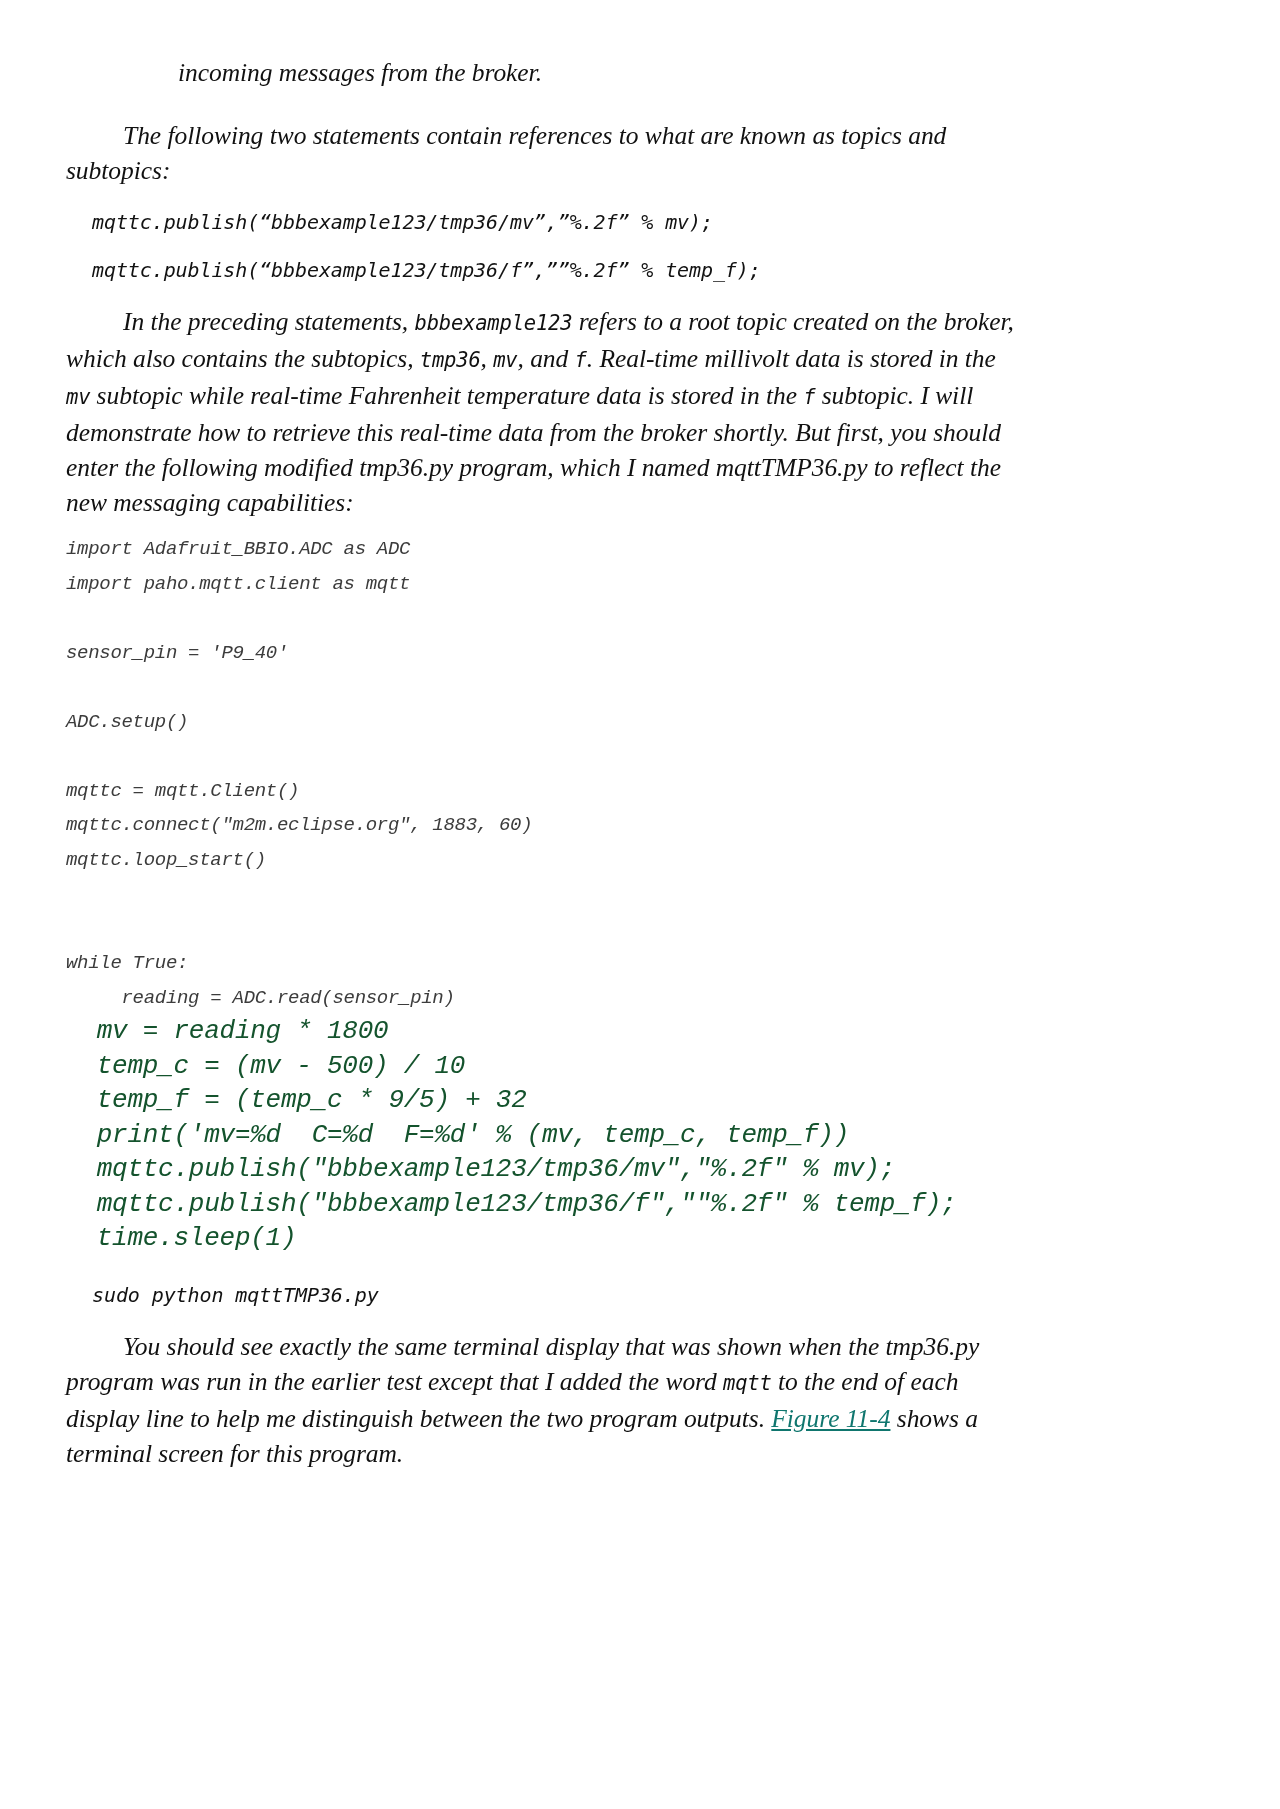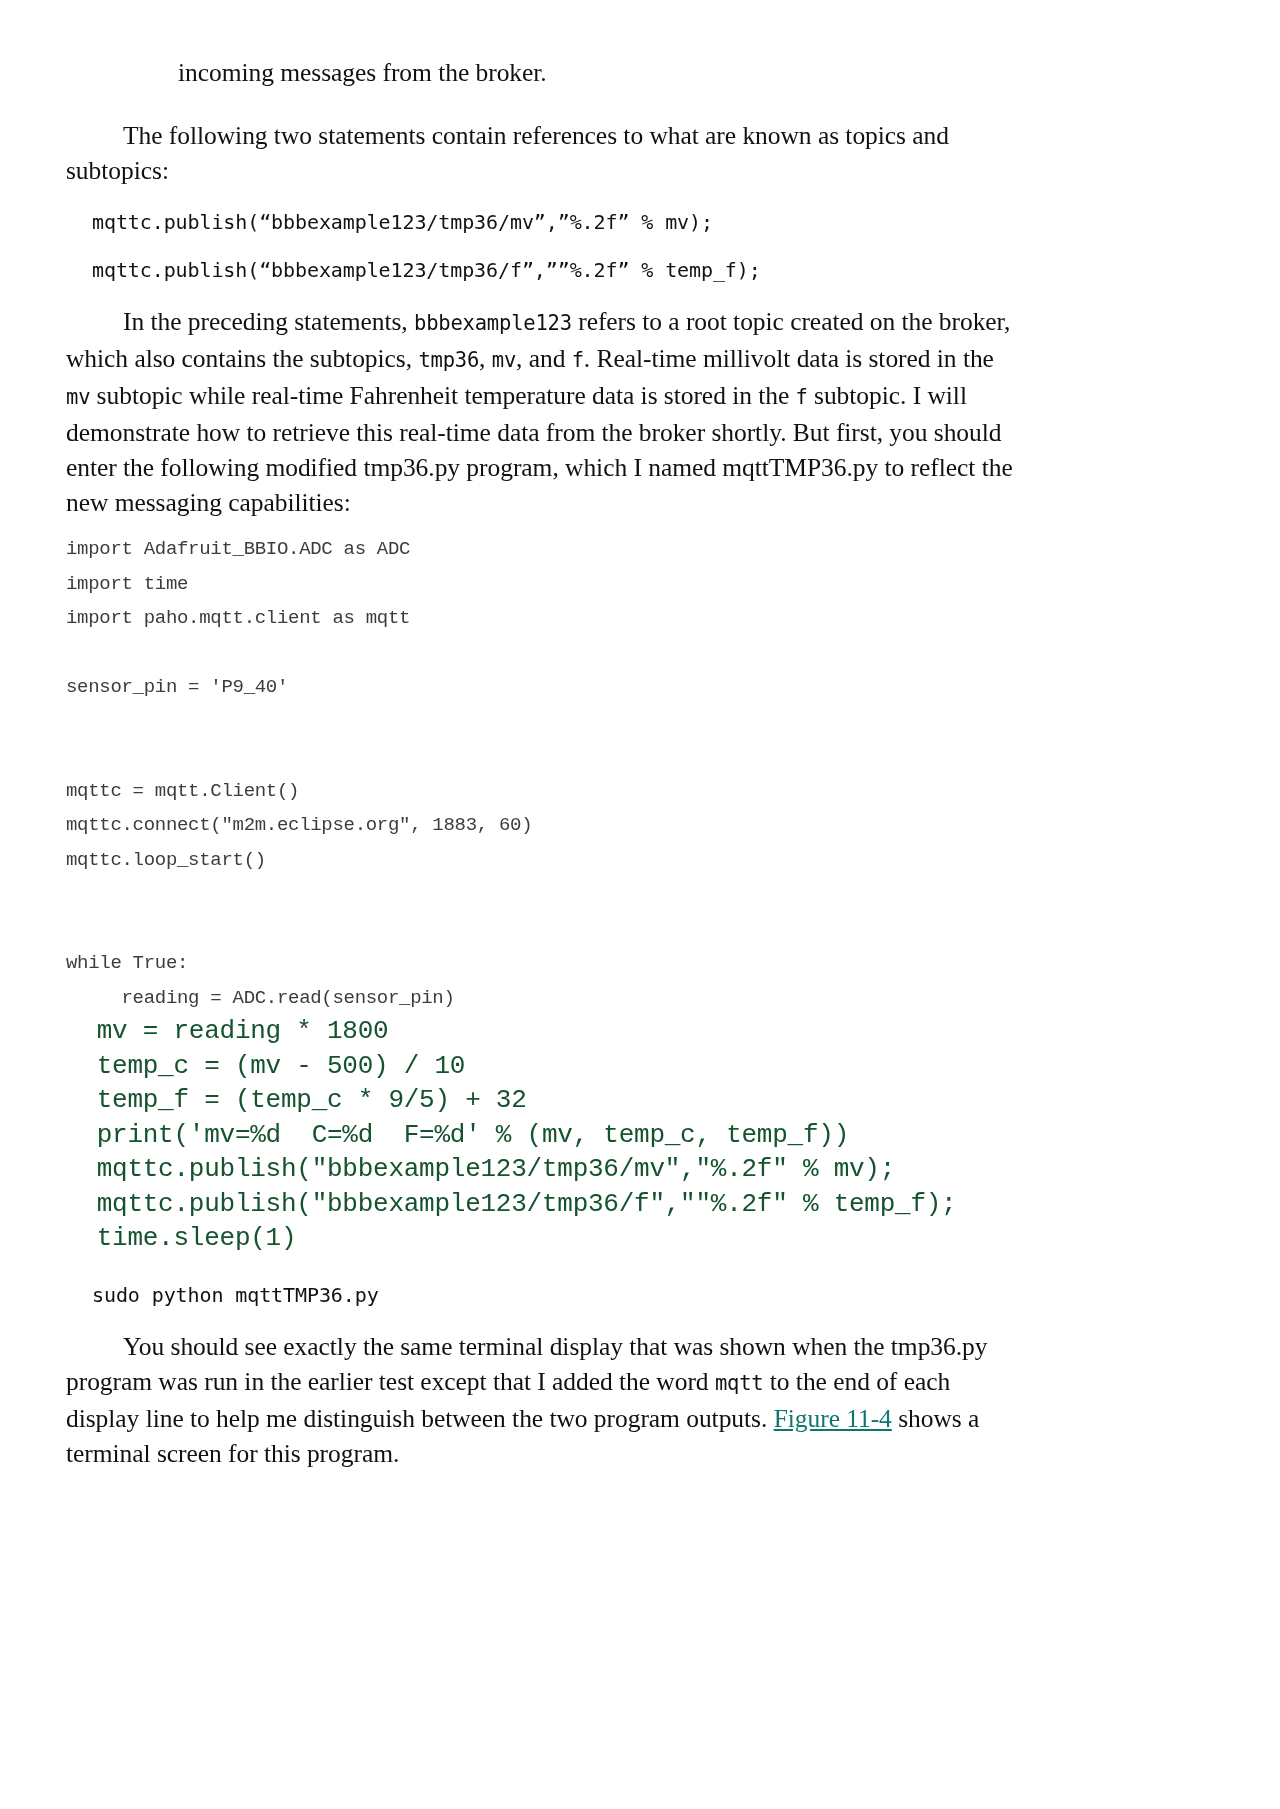--- a/index.html
+++ b/index.html
@@ -14,20 +14,21 @@
     color: #000000;
     position: relative;
     overflow: hidden;
   }
   .page {
     position: absolute;
     left: 0; top: 0;
     width: 1280px;
     height: 1809px;
     background: #ffffff;
+    font-style: italic;
   }
   .content {
     position: absolute;
     left: 66px;
     top: 55px;
     width: 948px;
   }
 
   
   .para {
@@ -114,25 +115,25 @@
     <p class="codeline-sm">mqttc.publish(“bbbexample123/tmp36/f”,””%.2f” % temp_f);</p>
 
     <div class="gap-2"></div>
 
     <p class="para indent"><span>In the preceding statements, </span><span class="mono-inline">bbbexample123</span><span> refers to a root topic created on the broker, which also contains the subtopics, </span><span class="mono-inline">tmp36</span><span>, </span><span class="mono-inline">mv</span><span>, and </span><span class="mono-inline">f</span><span>. Real-time millivolt data is stored in the </span><span class="mono-inline">mv</span><span> subtopic while real-time Fahrenheit temperature data is stored in the </span><span class="mono-inline">f</span><span> subtopic. I will demonstrate how to retrieve this real-time data from the broker shortly. But first, you should enter the following modified tmp36.py program, which I named mqttTMP36.py to reflect the new messaging capabilities:</span></p>
 
     <div class="gap-1"></div>
 
     <div class="listing">
       <div class="code-row">import Adafruit_BBIO.ADC as ADC</div>
-      <div class="code-row">import time</div>
       <div class="code-row">import paho.mqtt.client as mqtt</div>
       <div class="code-row blank"></div>
       <div class="code-row">sensor_pin = 'P9_40'</div>
       <div class="code-row blank"></div>
+      <div class="code-row">ADC.setup()</div>
       <div class="code-row blank"></div>
       <div class="code-row">mqttc = mqtt.Client()</div>
       <div class="code-row">mqttc.connect("m2m.eclipse.org", 1883, 60)</div>
       <div class="code-row">mqttc.loop_start()</div>
       <div class="code-row blank"></div>
       <div class="code-row blank"></div>
       <div class="code-row">while True:</div>
       <div class="code-row">     reading = ADC.read(sensor_pin)</div>
     </div>
 

